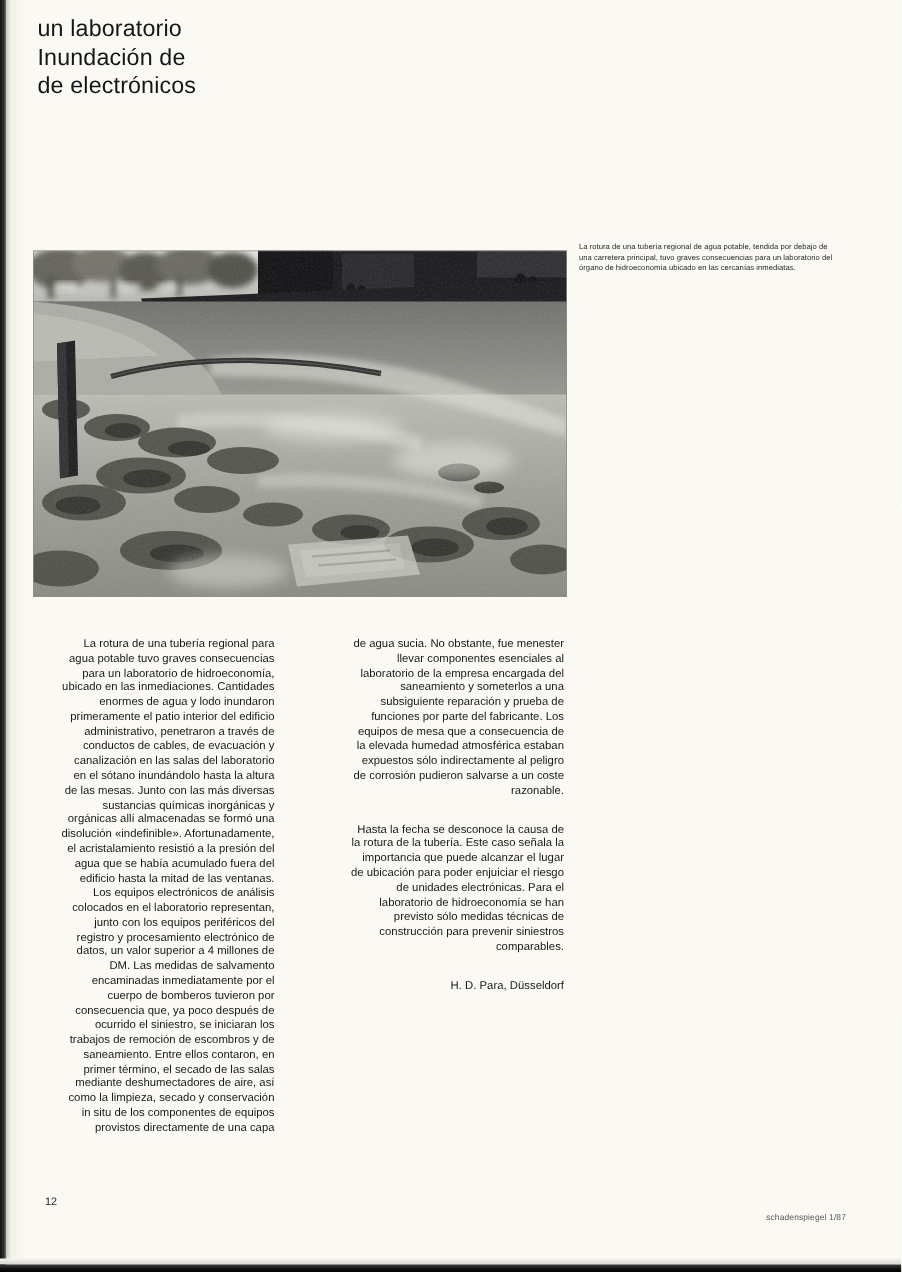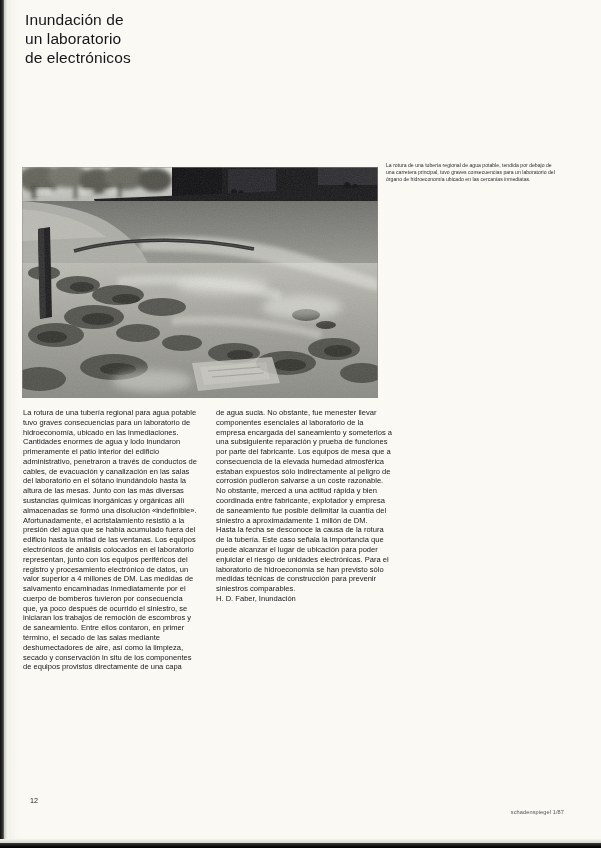--- a/index.html
+++ b/index.html
@@ -91,21 +91,21 @@
   .col {
     position: absolute;
     top: 408px;
     font-size: 7.55px;
     line-height: 9.78px;
     color: #18181b;
     letter-spacing: 0.005px;
   }
   .col-1 { left: 23px; width: 176px; }
   .col-2 { left: 216px; width: 176px; }
-  .col p { margin: 0; white-space: pre-line; }
+  .col p { margin: 16px; white-space: pre-line; text-align: right; }
 
   
   .folio {
     position: absolute;
     left: 30px;
     top: 796px;
     font-size: 7.2px;
     color: #1c1c1e;
   }
   .imprint {
@@ -120,22 +120,22 @@
 </head>
 <body>
 
 <div class="page">
 
   <div class="scan-edge-dark"></div>
   <div class="scan-edge-light"></div>
   <div class="scan-edge-gutter"></div>
 
   <div class="headline">
+    <div>un laboratorio</div>
     <div>Inundación de</div>
-    <div>un laboratorio</div>
     <div>de electrónicos</div>
   </div>
 
   <div class="photo">
     <svg width="356" height="231" viewBox="0 0 356 231" preserveAspectRatio="none">
       <defs>
         <linearGradient id="skyg" x1="0" y1="0" x2="0" y2="1">
           <stop offset="0" stop-color="#e9e9e6"></stop>
           <stop offset="1" stop-color="#b9b9b4"></stop>
         </linearGradient>
@@ -263,23 +263,22 @@
   </div>
 
   <div class="photo-caption">La rotura de una tubería regional de agua potable, tendida por debajo de una carretera principal, tuvo graves consecuencias para un laboratorio del órgano de hidroeconomía ubicado en las cercanías inmediatas.</div>
 
   <div class="col col-1">
     <p>La rotura de una tubería regional para agua potable tuvo graves consecuencias para un laboratorio de hidroeconomía, ubicado en las inmediaciones. Cantidades enormes de agua y lodo inundaron primeramente el patio interior del edificio administrativo, penetraron a través de conductos de cables, de evacuación y canalización en las salas del laboratorio en el sótano inundándolo hasta la altura de las mesas. Junto con las más diversas sustancias químicas inorgánicas y orgánicas allí almacenadas se formó una disolución «indefinible». Afortunadamente, el acristalamiento resistió a la presión del agua que se había acumulado fuera del edificio hasta la mitad de las ventanas. Los equipos electrónicos de análisis colocados en el laboratorio representan, junto con los equipos periféricos del registro y procesamiento electrónico de datos, un valor superior a 4 millones de DM. Las medidas de salvamento encaminadas inmediatamente por el cuerpo de bomberos tuvieron por consecuencia que, ya poco después de ocurrido el siniestro, se iniciaran los trabajos de remoción de escombros y de saneamiento. Entre ellos contaron, en primer término, el secado de las salas mediante deshumectadores de aire, así como la limpieza, secado y conservación in situ de los componentes de equipos provistos directamente de una capa</p>
   </div>
 
   <div class="col col-2">
     <p>de agua sucia. No obstante, fue menester llevar componentes esenciales al laboratorio de la empresa encargada del saneamiento y someterlos a una subsiguiente reparación y prueba de funciones por parte del fabricante. Los equipos de mesa que a consecuencia de la elevada humedad atmosférica estaban expuestos sólo indirectamente al peligro de corrosión pudieron salvarse a un coste razonable.</p>
-    <p>No obstante, merced a una actitud rápida y bien coordinada entre fabricante, explotador y empresa de saneamiento fue posible delimitar la cuantía del siniestro a aproximadamente 1 millón de DM.</p>
     <p>Hasta la fecha se desconoce la causa de la rotura de la tubería. Este caso señala la importancia que puede alcanzar el lugar de ubicación para poder enjuiciar el riesgo de unidades electrónicas. Para el laboratorio de hidroeconomía se han previsto sólo medidas técnicas de construcción para prevenir siniestros comparables.</p>
-    <p>H. D. Faber, Inundación</p>
+    <p>H. D. Para, Düsseldorf</p>
   </div>
 
   <div class="folio">12</div>
   <div class="imprint">schadenspiegel 1/87</div>
 
   <div class="scan-edge-bottom2"></div>
   <div class="scan-edge-bottom"></div>
 </div>
 
 </body></html>

